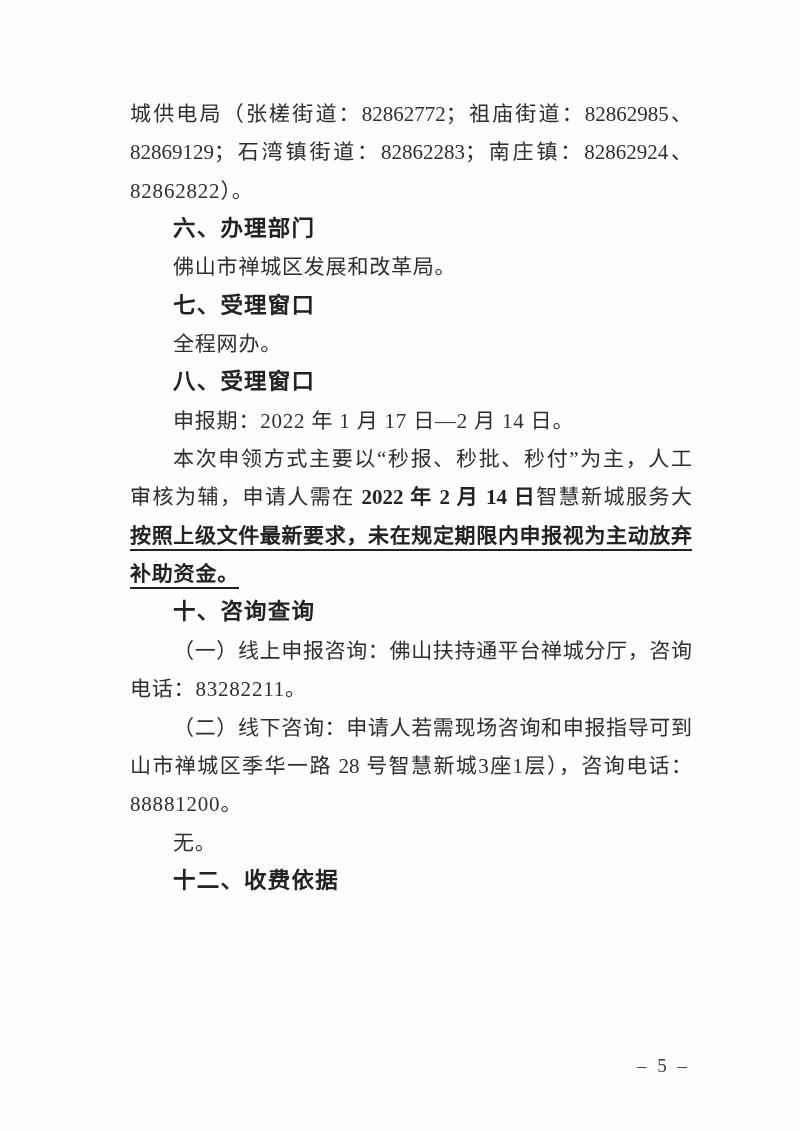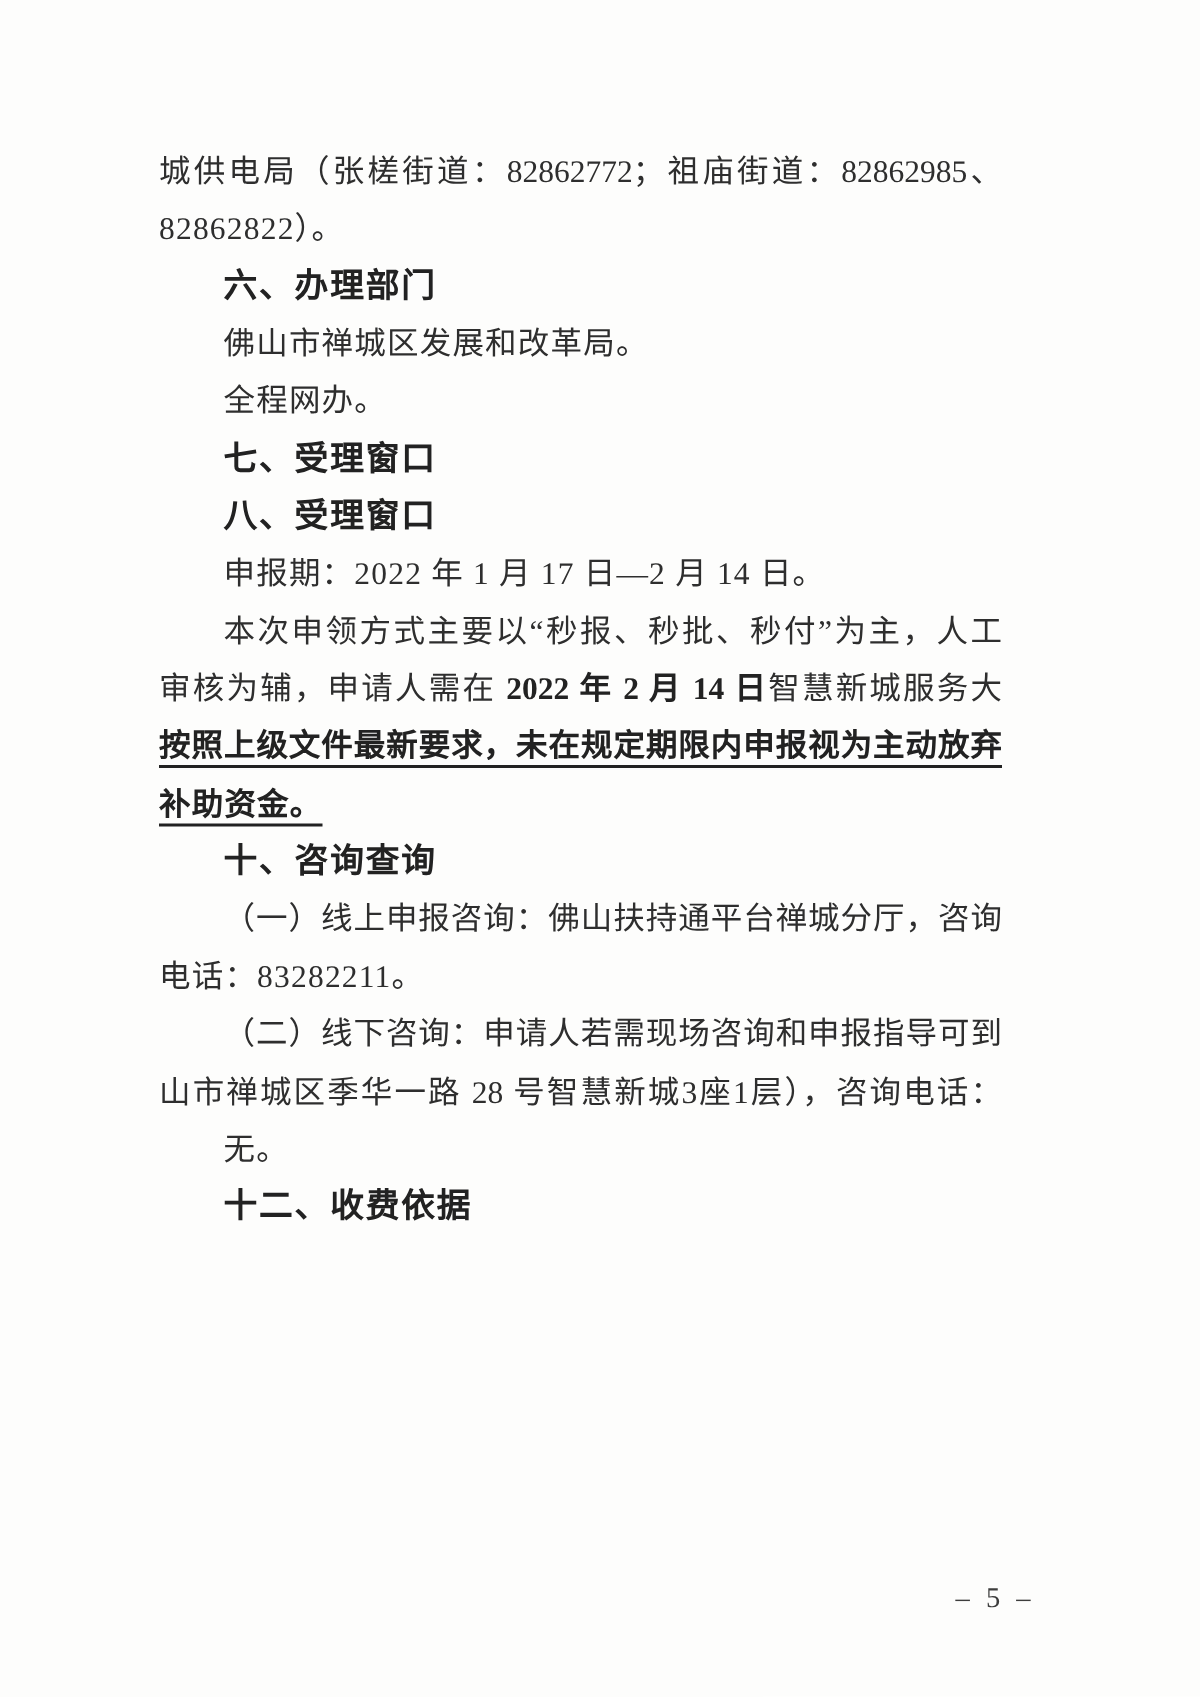--- a/index.html
+++ b/index.html
@@ -16,21 +16,21 @@
     position: relative;
     width: 800px;
     height: 1131px;
     background: #fdfdfc;
     font-family: "Liberation Serif", "DejaVu Serif", serif;
     color: #2e2e2e;
     overflow: hidden;
   }
   .content {
     position: absolute;
-    left: 106px;
+    left: 130px;
     top: 95px;
     width: 562px;
   }
   .line {
     height: 38.35px;
     line-height: 38.35px;
     font-size: 21px;
     text-align: justify;
     text-align-last: justify;
     overflow: hidden;
@@ -72,33 +72,35 @@
     color: #3d3d3d;
     font-family: "Liberation Serif", "DejaVu Serif", serif;
   }
 </style>
 </head>
 <body>
 
 <div class="page">
   <div class="content" id="doc-lines">
       <div class="line justify "><span class="">城供电局（张槎街道：82862772；祖庙街道：82862985、</span></div>
+      <div class="line justify "><span class="">82869129；石湾镇街道：82862283；南庄镇：82862924、</span></div>
       <div class="line no-justify "><span class="">82862822）。</span></div>
       <div class="line heading no-justify indent"><span class="seg-bold ">六、办理部门</span></div>
       <div class="line no-justify indent"><span class="">佛山市禅城区发展和改革局。</span></div>
+      <div class="line heading no-justify indent"><span class="seg-bold ">七、受理窗口</span></div>
       <div class="line no-justify indent"><span class="">全程网办。</span></div>
-      <div class="line heading no-justify indent"><span class="seg-bold ">七、受理窗口</span></div>
       <div class="line heading no-justify indent"><span class="seg-bold ">八、受理窗口</span></div>
       <div class="line no-justify indent"><span class="">申报期：2022 年 1 月 17 日—2 月 14 日。</span></div>
       <div class="line justify indent"><span class="">本次申领方式主要以“秒报、秒批、秒付”为主，人工</span></div>
       <div class="line justify "><span class="">审核为辅，申请人需在 </span><span class="seg-bold ">2022 年 2 月 14 日</span><span class="">智慧新城服务大厅。</span></div>
       <div class="line justify "><span class="seg-bold seg-underline">按照上级文件最新要求，未在规定期限内申报视为主动放弃</span></div>
       <div class="line no-justify "><span class="seg-bold seg-underline">补助资金。</span></div>
       <div class="line heading no-justify indent"><span class="seg-bold ">十、咨询查询</span></div>
       <div class="line justify indent"><span class="">（一）线上申报咨询：佛山扶持通平台禅城分厅，咨询</span></div>
       <div class="line no-justify "><span class="">电话：83282211。</span></div>
       <div class="line justify indent"><span class="">（二）线下咨询：申请人若需现场咨询和申报指导可到</span></div>
       <div class="line justify "><span class="">山市禅城区季华一路 28 号智慧新城3座1层），咨询电话：</span></div>
+      <div class="line no-justify "><span class="">88881200。</span></div>
       <div class="line no-justify indent"><span class="">无。</span></div>
       <div class="line heading no-justify indent"><span class="seg-bold ">十二、收费依据</span></div>
     </div>
   <div class="page-number">– 5 –</div>
 </div>
 
 </body></html>

